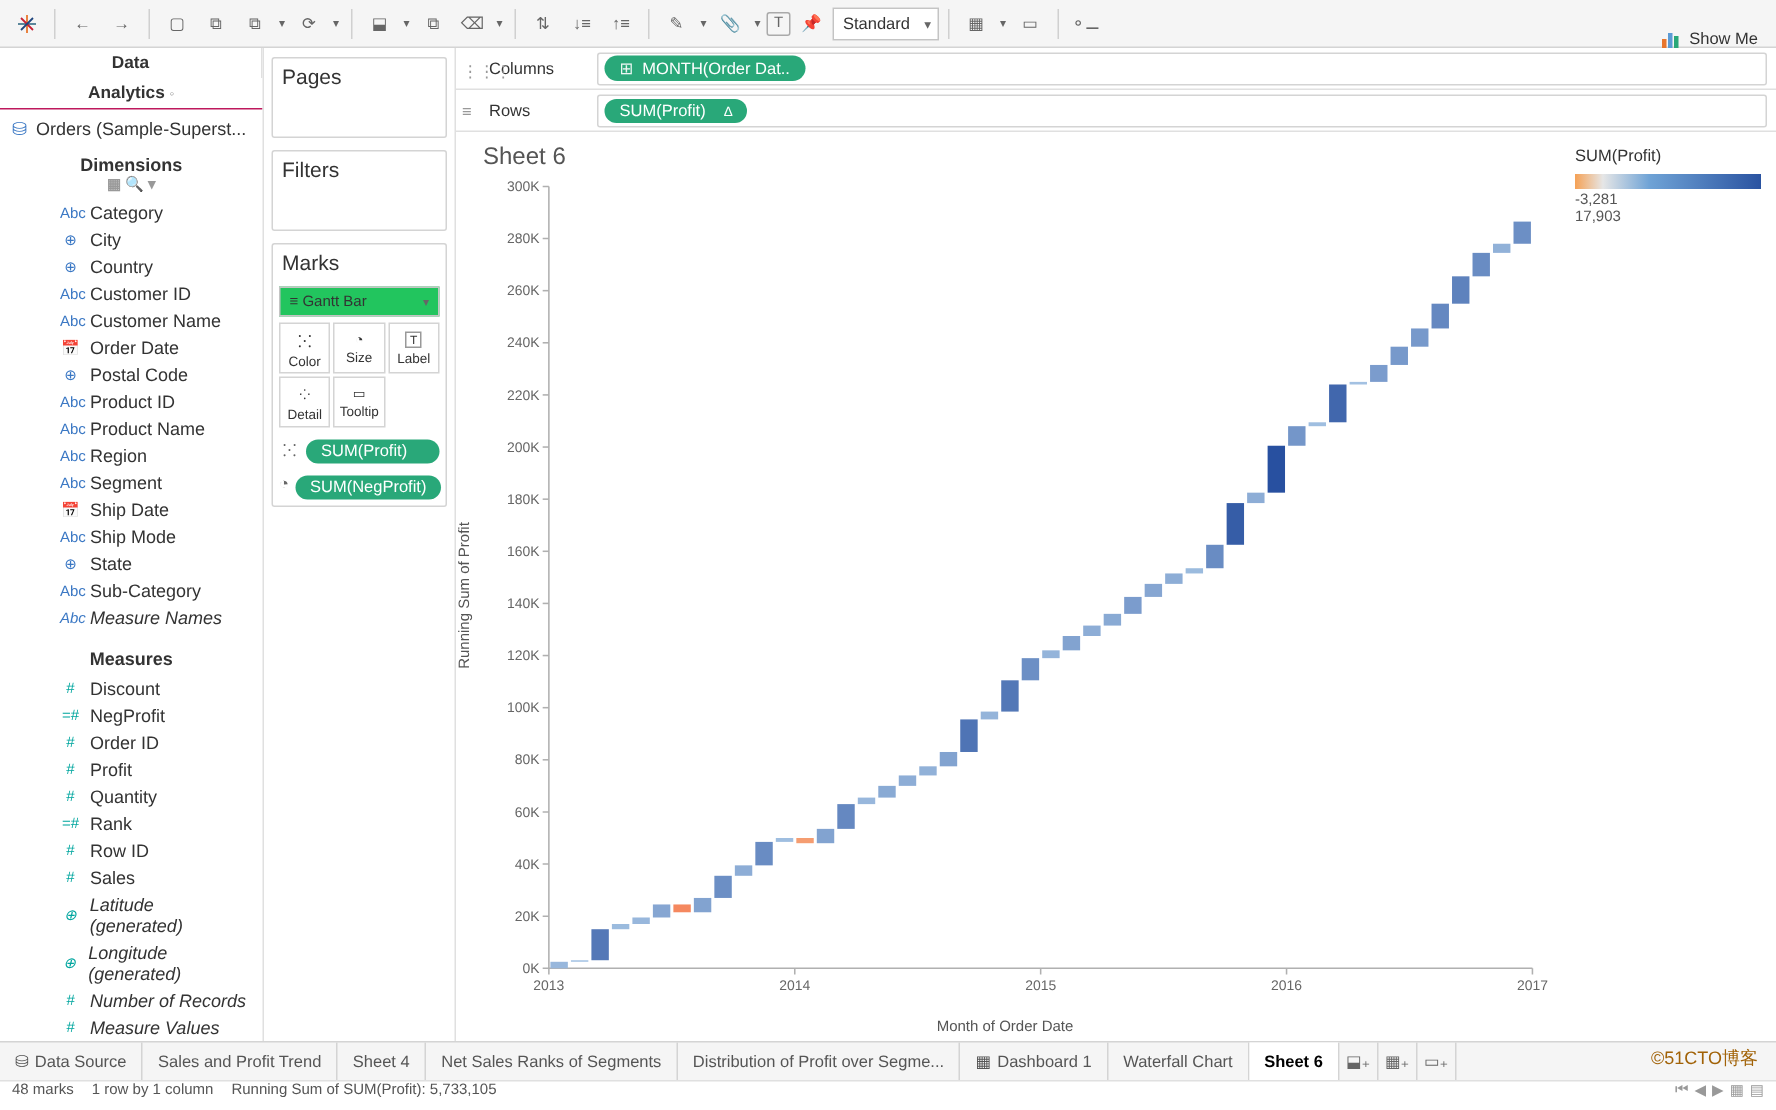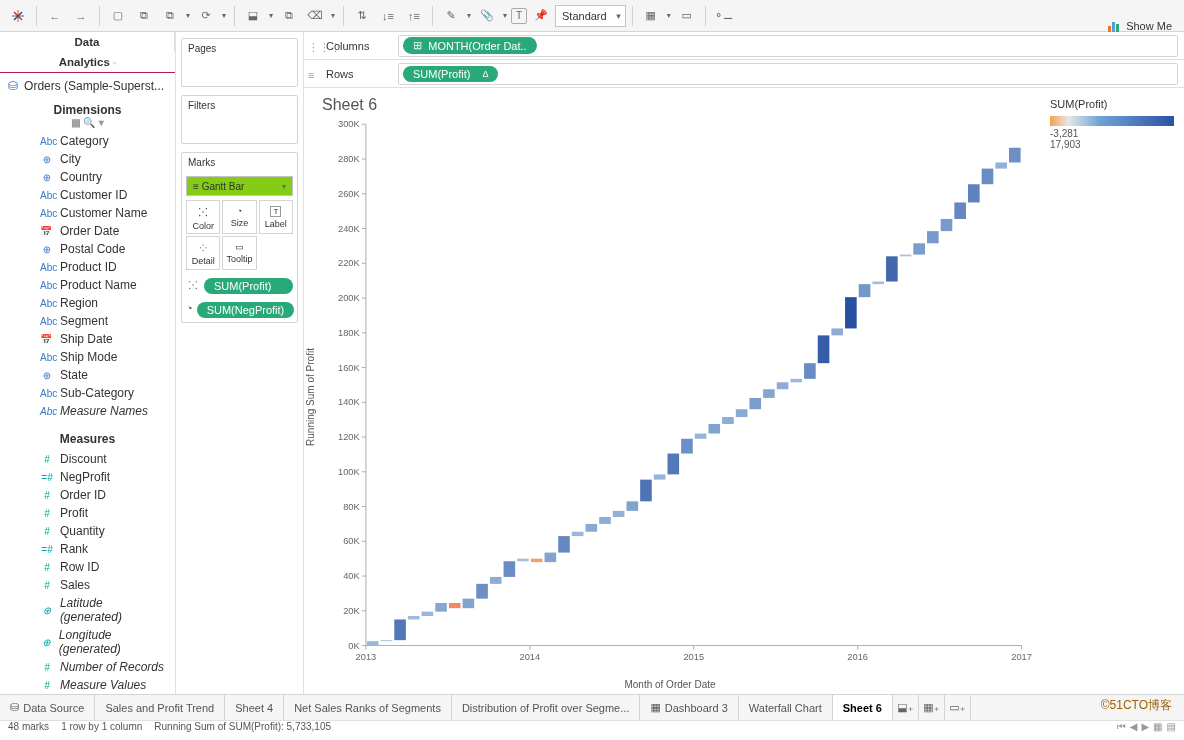--- a/index.html
+++ b/index.html
@@ -27,25 +27,25 @@
   .datasource { display:flex; align-items:center; gap:6px; padding:6px 8px; font-size:12px;}
   .section-label { font-weight:bold; font-size:12px; padding:4px 8px; display:flex; align-items:center; justify-content:space-between;flex-direction:column; }
   .field { display:flex; align-items:center; gap:6px; padding:2px 8px 2px 18px; font-size:12px; cursor:pointer;margin-left:22px;}
   .dim .fi { color:#3b78c4; width:14px; text-align:center; font-size:10px;}
   .mea .fi { color:#00a69f; width:14px; text-align:center; font-size:10px;}
   .italic { font-style: italic; }
 
   
   .cards { border-right: 1px solid #e0e0e0; padding: 6px 5px; display:flex; flex-direction:column; gap:8px;}
   .card { border:1px solid #d4d4d4; border-radius:2px; background:#fff; }
-  .card .card-title { font-size:10px; padding:4px 6px; }
+  .card .card-title { font-size:14px; padding:4px 6px; }
   .card.pages .body { height:28px; }
   .card.filters .body { height:28px; }
   .marks .body { padding:4px; }
-  .marktype { border:1px solid #c4c4c4; background:#84cc16; font-size:10px; padding:2px 6px; display:flex; align-items:center; justify-content:space-between; height:20px; position:relative;}
+  .marktype { border:1px solid #c4c4c4; background:#22c55e; font-size:10px; padding:2px 6px; display:flex; align-items:center; justify-content:space-between; height:20px; position:relative;}
   .marktype::after{content:"▾"; font-size:8px; color:#666;}
   .btngrid { display:grid; grid-template-columns: repeat(3, 1fr); gap:2px; margin-top:4px; }
   .btngrid .mb { border:1px solid #d4d4d4; height:34px; display:flex; flex-direction:column; align-items:center; justify-content:center; font-size:9px; cursor:pointer; gap:2px;}
   .pill { display:inline-flex; align-items:center; background:#29a879; color:#fff; border-radius:10px; font-size:11px; padding:2px 10px 2px 8px; gap:4px; margin:4px 0 0 0;}
   .markpill { display:flex; align-items:center; gap:4px; margin-top:4px;}
   .markpill .micon { width:14px; text-align:center; color:#666;}
   .markpill .pill { flex:1; justify-content:flex-start; padding-left:10px;}
 
   
   .ws { display:flex; flex-direction:column; overflow:hidden;}
@@ -478,21 +478,21 @@
           <span>Sheet 4</span>
         </div>
         <div class="stab">
           <span>Net Sales Ranks of Segments</span>
         </div>
         <div class="stab">
           <span>Distribution of Profit over Segme...</span>
         </div>
         <div class="stab">
           <span style="margin-right:4px;">▦</span>
-          <span>Dashboard 3</span>
+          <span>Dashboard 1</span>
         </div>
         <div class="stab">
           <span>Waterfall Chart</span>
         </div>
         <div class="stab active">
           <span>Sheet 6</span>
         </div>
       </div>
     <div class="iconbtn">⬓₊</div>
     <div class="iconbtn">▦₊</div>

